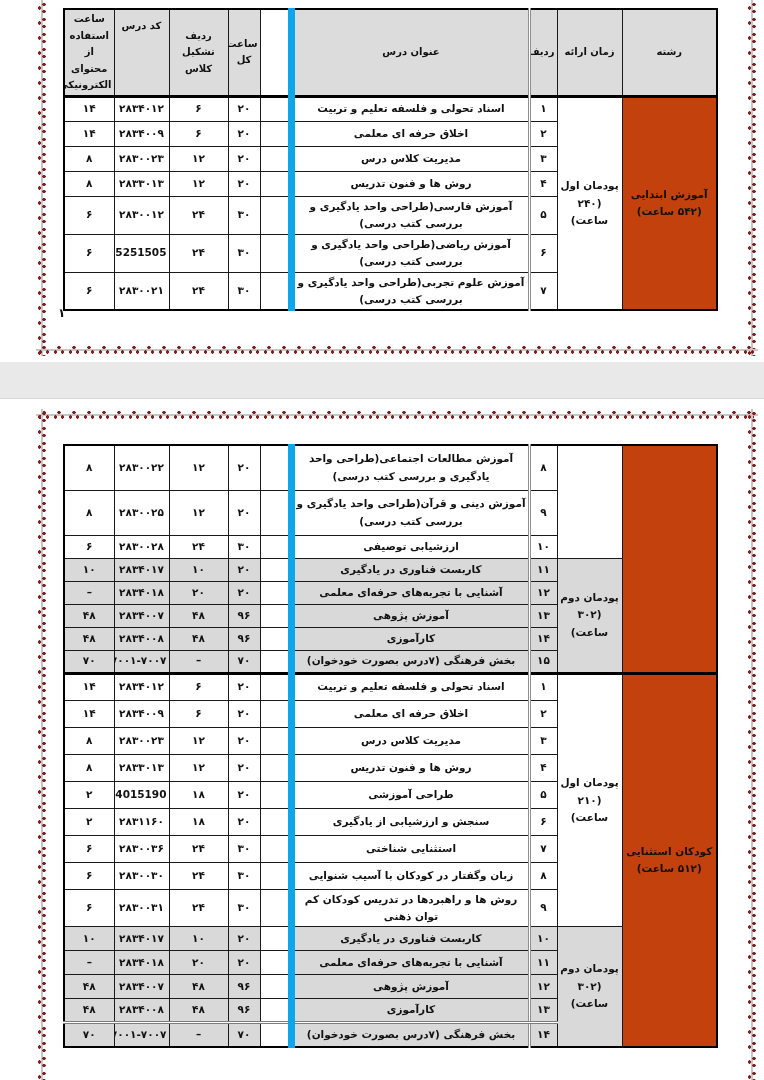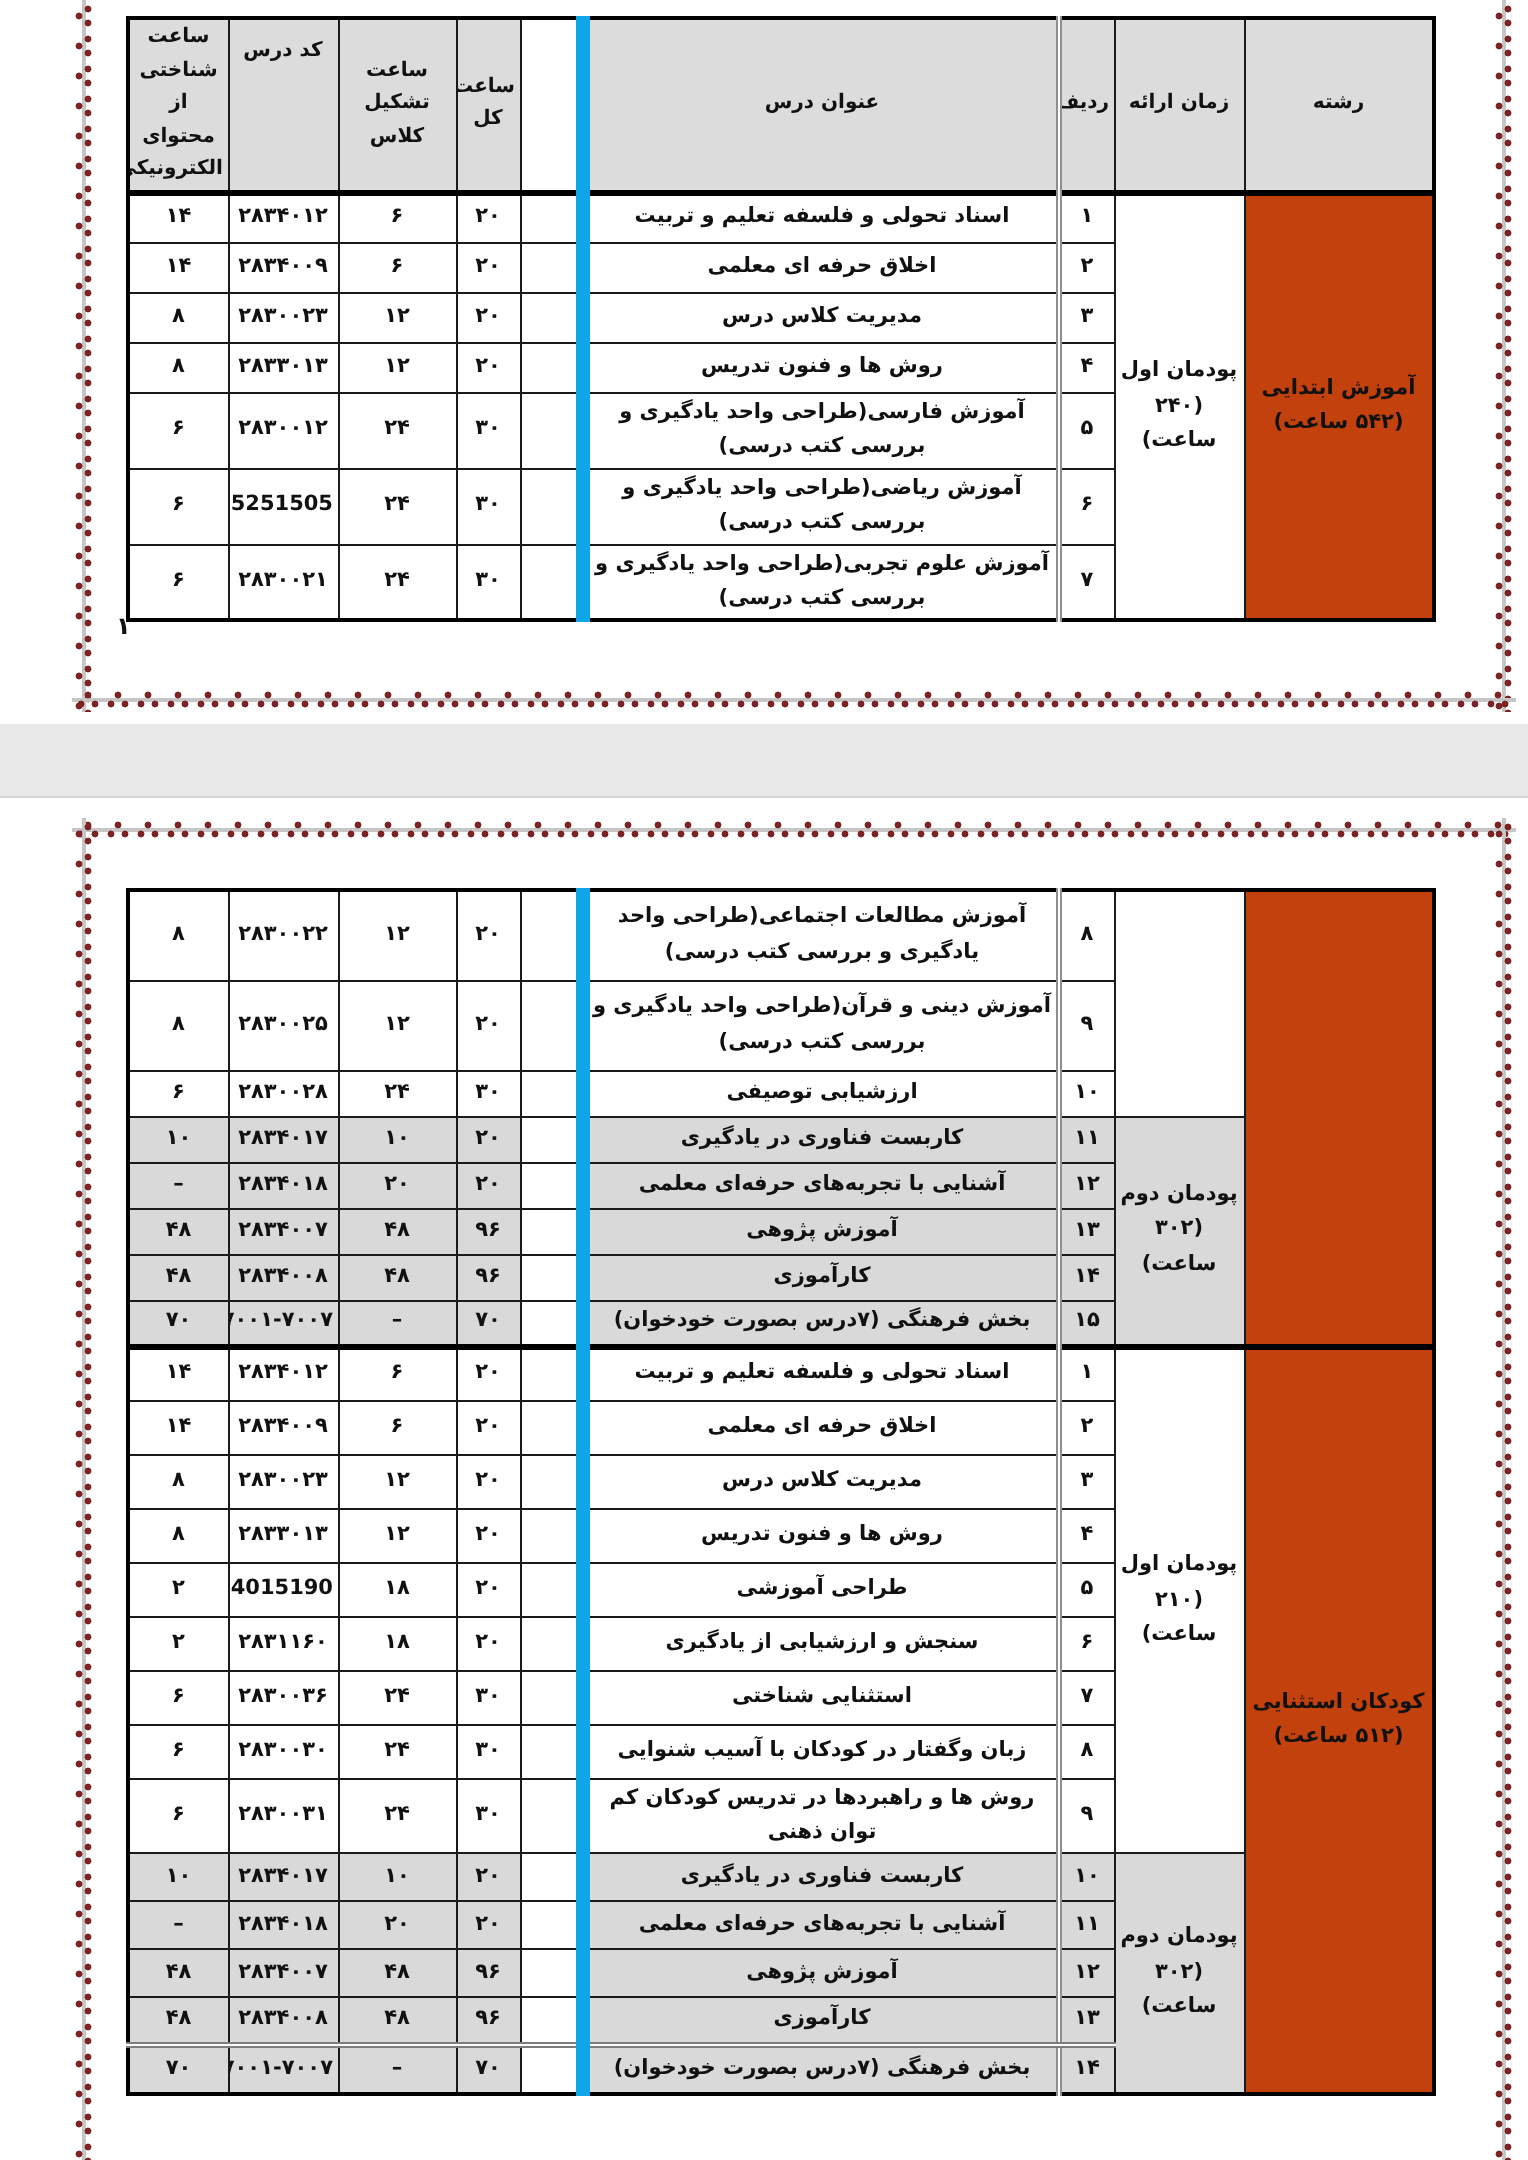--- a/index.html
+++ b/index.html
@@ -91,23 +91,23 @@
         <col style="width:50px">
     </colgroup>
     <thead>
       <tr>
         <th>رشته</th>
         <th>زمان ارائه</th>
         <th>ردیف</th>
         <th class="c-title">عنوان درس</th>
         <th class="c-gap"></th>
         <th>ساعت کل</th>
-        <th>ساعت تشکیل کلاس</th>
+        <th>ردیف تشکیل کلاس</th>
         <th class="vt">کد درس</th>
-        <th>ساعت شناختی از محتوای الکترونیکی</th>
+        <th>ساعت استفاده از محتوای الکترونیکی</th>
       </tr>
     </thead>
     <tbody id="tb-p1">
         <tr class="s0">
           <td class="c-field" rowspan="7">آموزش ابتدایی
 (۵۴۲ ساعت)</td>
           <td class="c-off" rowspan="7">پودمان اول
 (۲۴۰ ساعت)</td>
           <td class="c-no">۱</td>
           <td class="c-title">اسناد تحولی و فلسفه تعلیم و تربیت</td>

